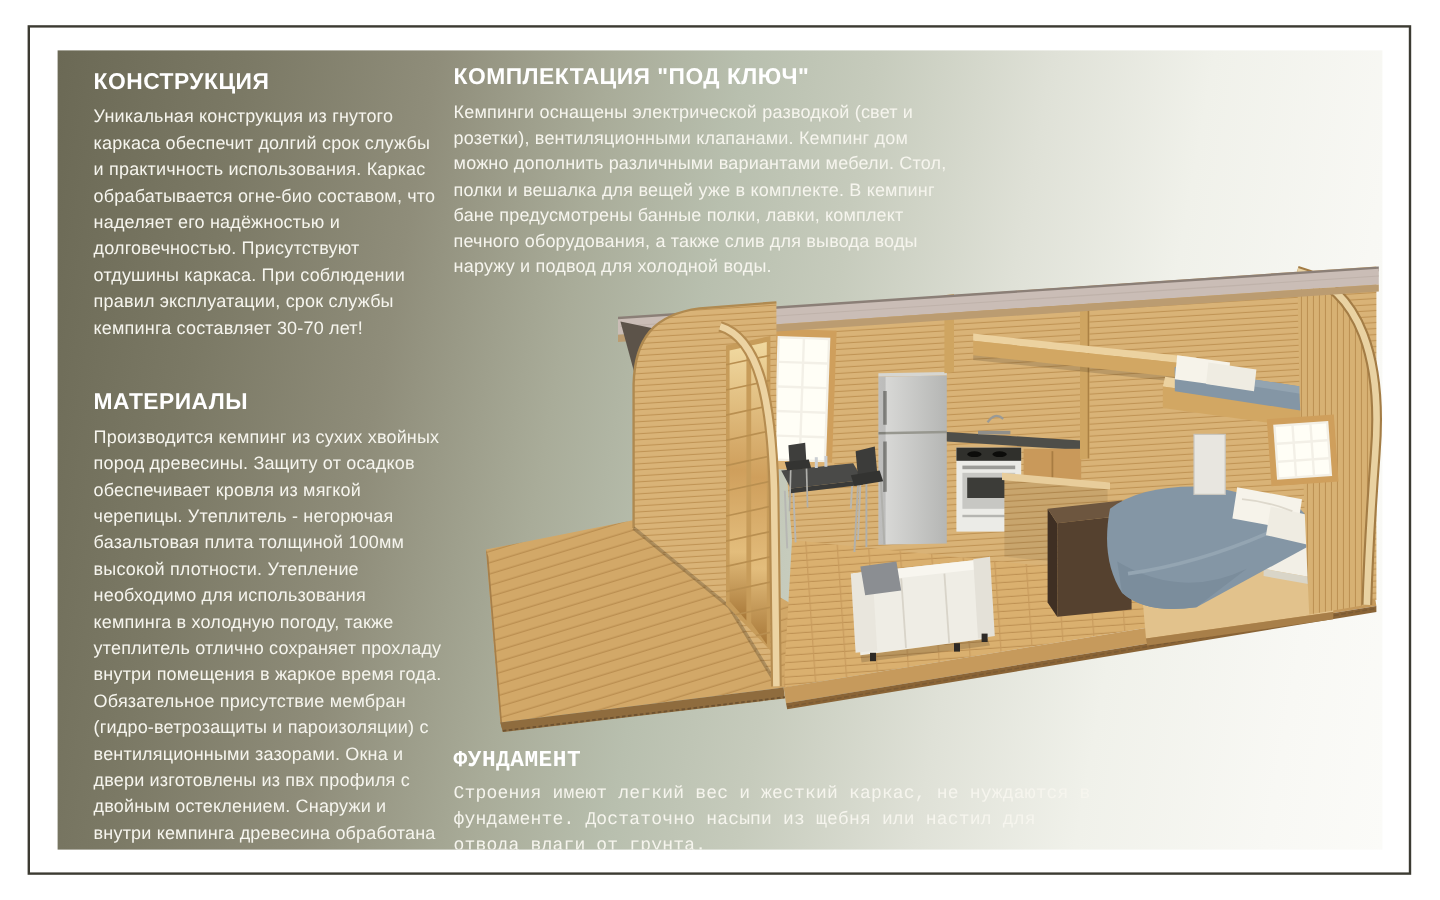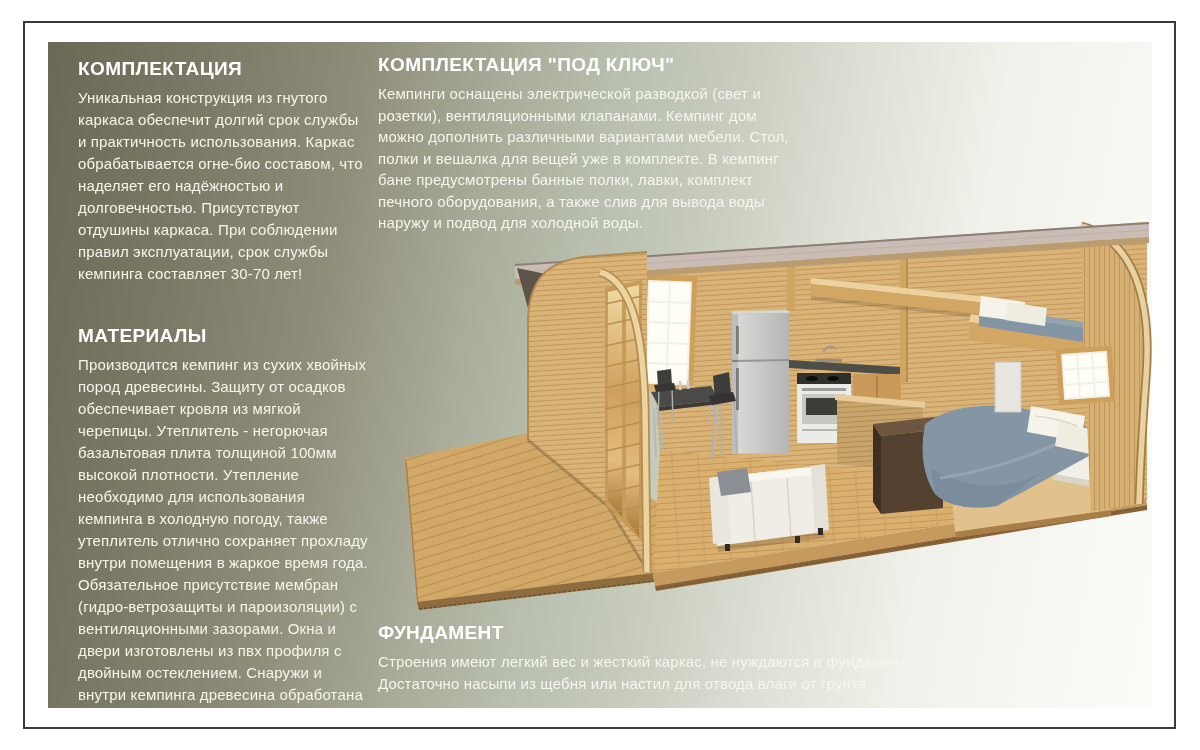--- a/index.html
+++ b/index.html
@@ -10,34 +10,34 @@
   .content{position:absolute;left:48px;top:42px;width:1104px;height:666px;overflow:hidden;
      background:linear-gradient(100deg,#6b6955 0%,#7b7965 13%,#8f8d7a 26%,#a9ac99 38%,
                 #b8bfae 47%,#c6cbbc 56%,#dfe1d7 68%,#f0f1ea 79%,#f8f8f4 92%,#fbfbf8 100%);}
   h2{font-size:19px;font-weight:bold;color:#ffffff;letter-spacing:.4px;margin:0 0 7px 0;}
   p{font-size:15px;color:#f6f5ee;margin:0;letter-spacing:.15px;}
   .col-left{position:absolute;left:30px;top:16px;width:292px;}
   .col-left p{line-height:22px;}
   .col-left h2.second{margin-top:40px;}
   .col-right{position:absolute;left:330px;top:12px;width:418px;}
   .col-right p{line-height:21.5px;}
-  .foundation{position:absolute;left:330px;top:580px;width:548px;}
+  .foundation{position:absolute;left:330px;top:580px;width:548px;font-family:Liberation Mono, monospace;}
   .foundation p{line-height:21.5px;}
   .house{position:absolute;left:347px;top:168px;width:760px;height:410px;}
 </style>
 </head>
 <body>
 
 <div class="page">
   <div class="frame"></div>
 
   <div class="content">
 
     <section class="col-left">
-      <h2>КОМПЛЕКТАЦИЯ</h2>
+      <h2>КОНСТРУКЦИЯ</h2>
       <p>Уникальная конструкция из гнутого каркаса обеспечит долгий срок службы и практичность использования. Каркас обрабатывается огне-био составом, что наделяет его надёжностью и долговечностью. Присутствуют отдушины каркаса. При соблюдении правил эксплуатации, срок службы кемпинга составляет 30-70 лет!</p>
       <h2 class="second">МАТЕРИАЛЫ</h2>
       <p>Производится кемпинг из сухих хвойных пород древесины. Защиту от осадков обеспечивает кровля из мягкой черепицы. Утеплитель - негорючая базальтовая плита толщиной 100мм высокой плотности. Утепление необходимо для использования кемпинга в холодную погоду, также утеплитель отлично сохраняет прохладу внутри помещения в жаркое время года. Обязательное присутствие мембран (гидро-ветрозащиты и пароизоляции) с вентиляционными зазорами. Окна и двери изготовлены из пвх профиля с двойным остеклением. Снаружи и внутри кемпинга древесина обработана экологичными защитными материалами.</p>
     </section>
 
     <section class="col-right">
       <h2>КОМПЛЕКТАЦИЯ "ПОД КЛЮЧ"</h2>
       <p>Кемпинги оснащены электрической разводкой (свет и розетки), вентиляционными клапанами. Кемпинг дом можно дополнить различными вариантами мебели. Стол, полки и вешалка для вещей уже в комплекте. В кемпинг бане предусмотрены банные полки, лавки, комплект печного оборудования, а также слив для вывода воды наружу и подвод для холодной воды.</p>
     </section>
 

